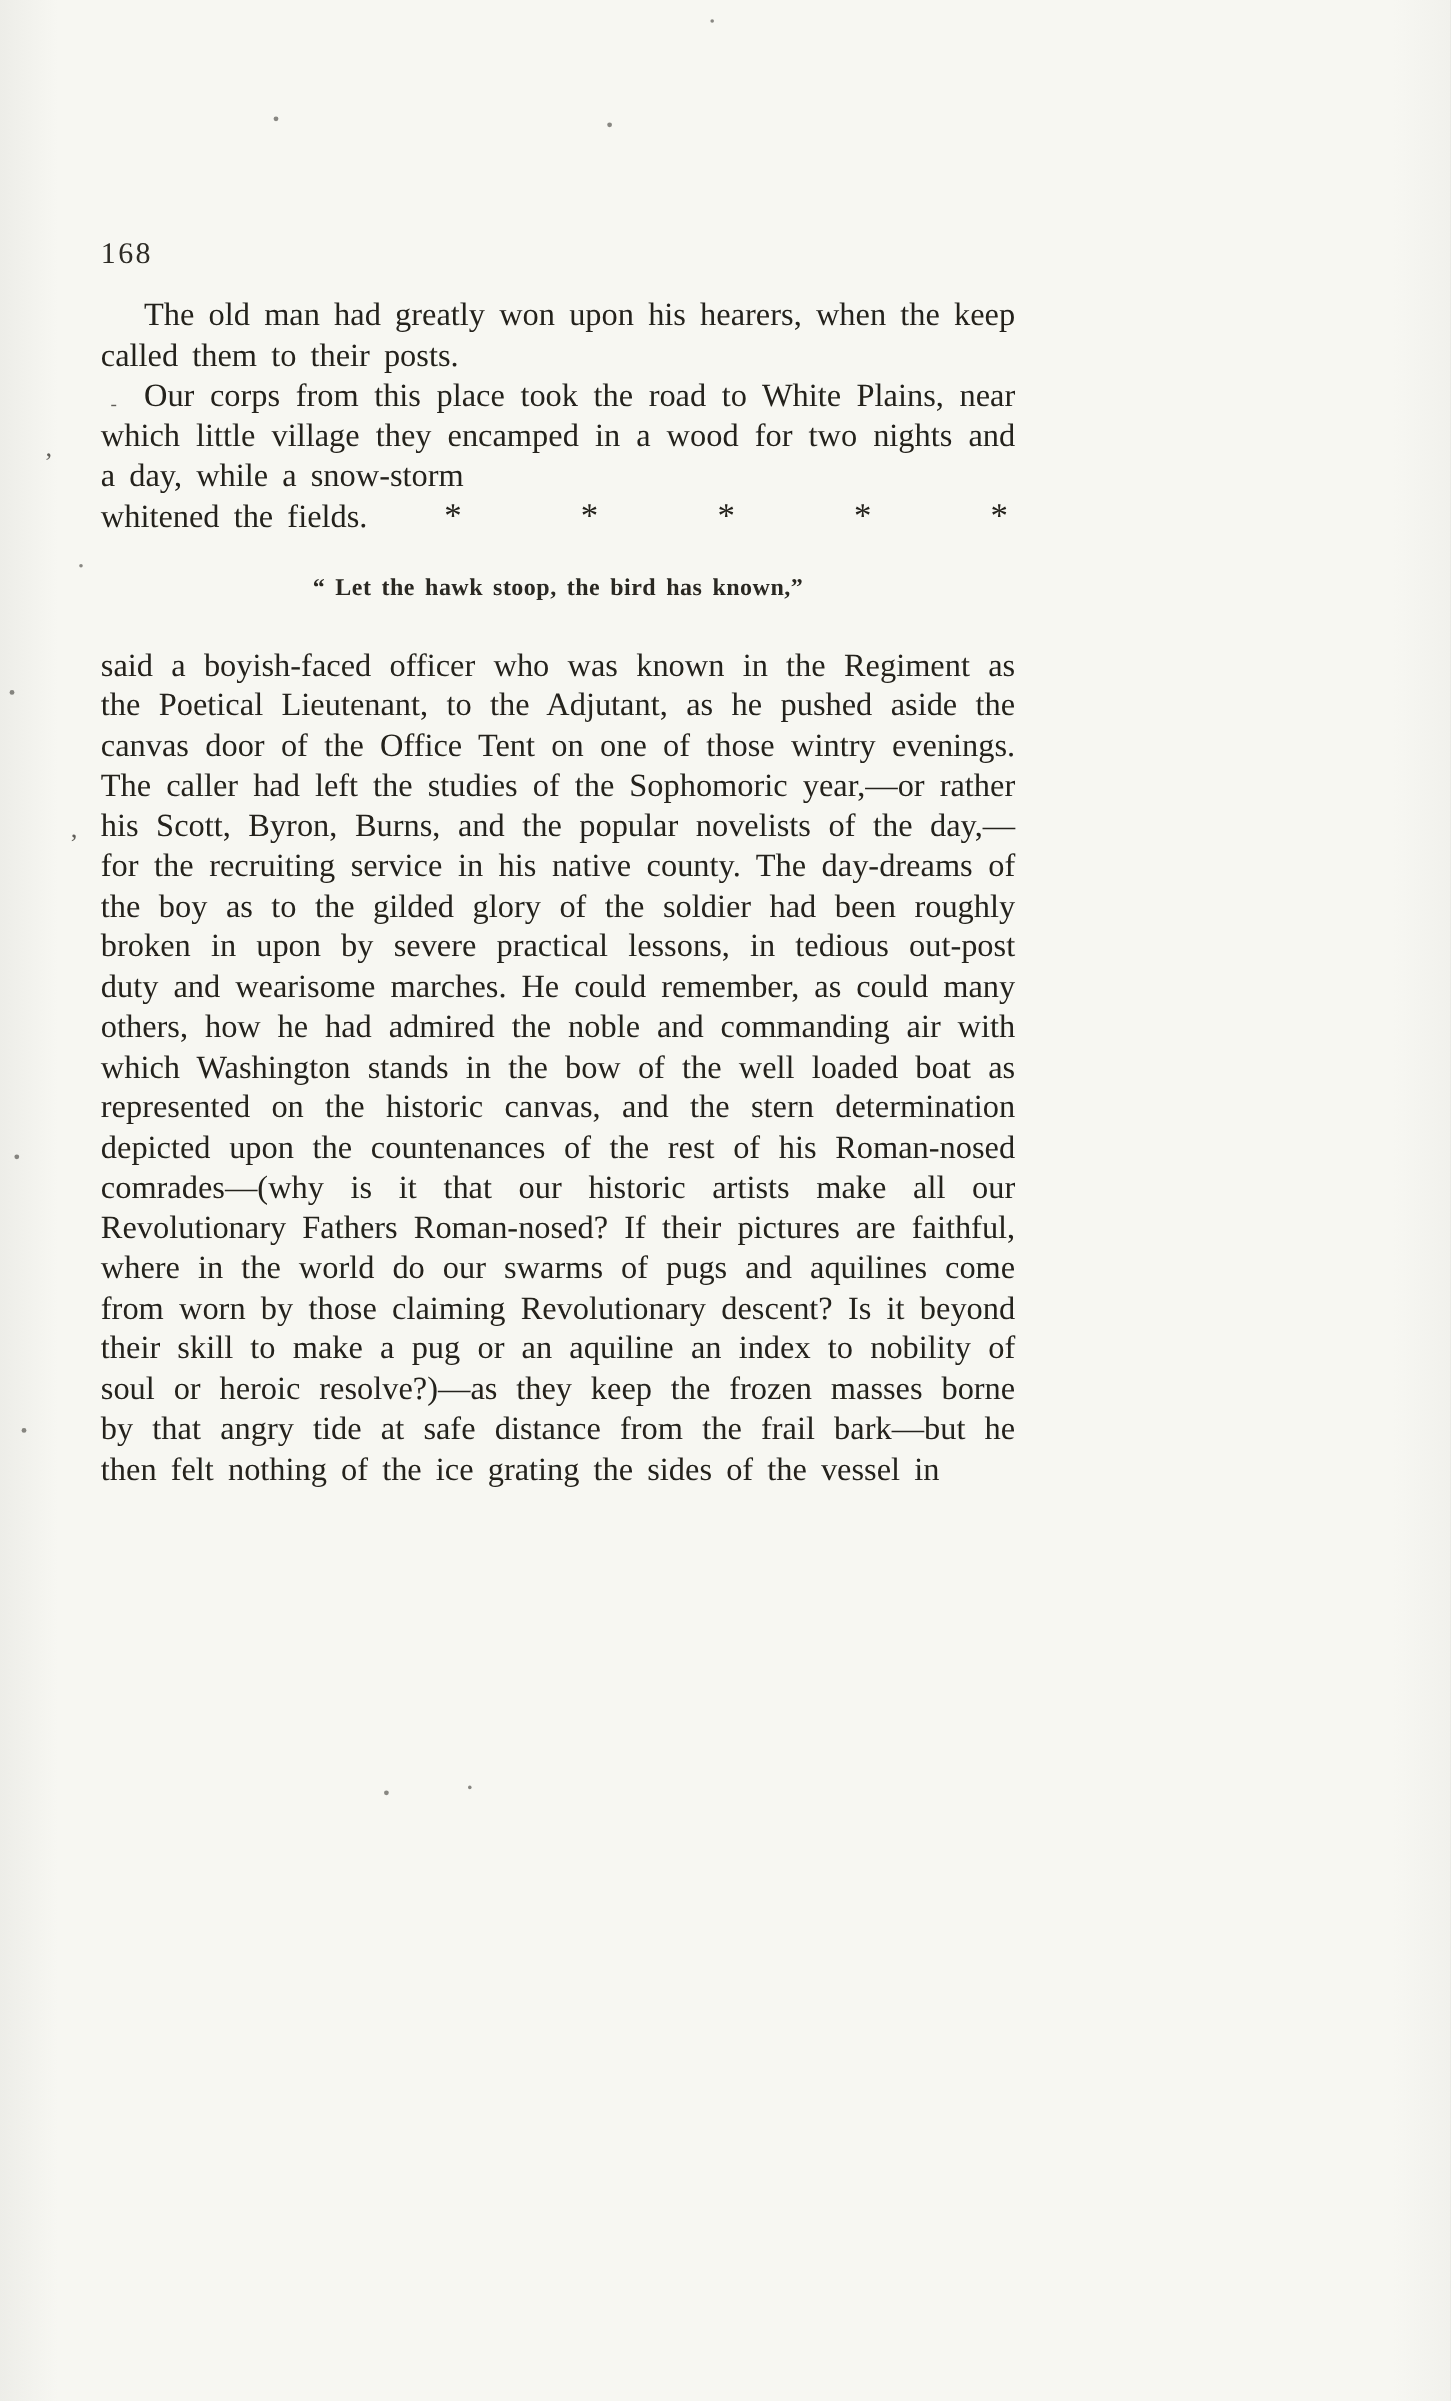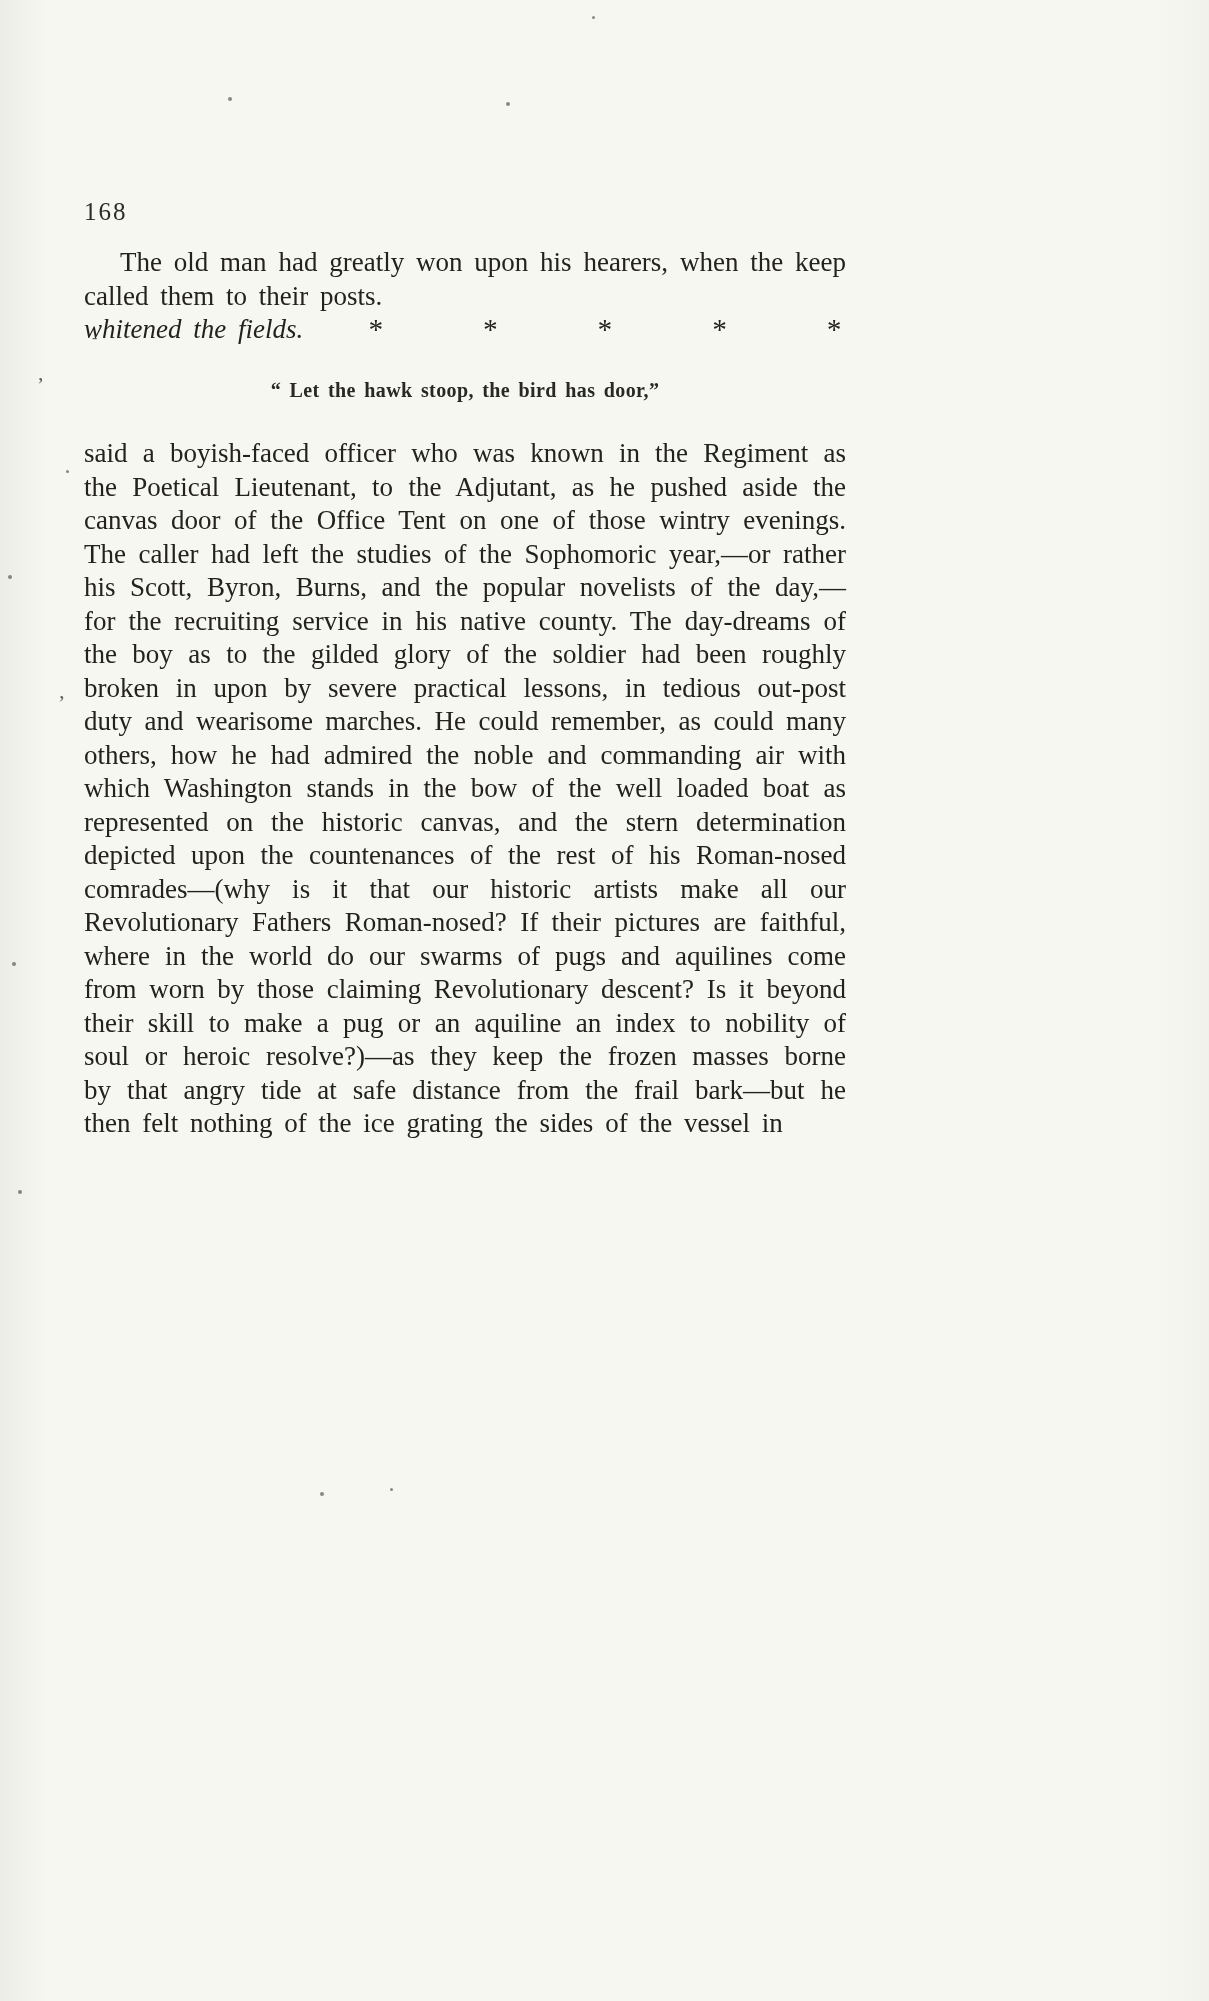--- a/index.html
+++ b/index.html
@@ -56,21 +56,20 @@
   }
   .para {
     margin: 0;
   }
   .para.indent {
     text-indent: 36px;
   }
   .asterisk-line {
     display: flex;
     align-items: flex-start;
-    font-style: italic;
   }
   .asterisks {
     flex: 1;
     display: flex;
     justify-content: space-between;
     padding-left: 64px;
     padding-right: 6px;
     font-size: 29px;
   }
   .quote {
@@ -102,33 +101,34 @@
 <div class="page">
 
   <div class="running-header">
     <span class="page-number">168</span>
   </div>
 
   <div class="body-text">
 
     <p class="para indent">The old man had greatly won upon his hearers, when the keep called them to their posts.</p>
 
+    <p class="para indent">Our corps from this place took the road to White Plains, near which little village they encamped in a wood for two nights and a day, while a snow-storm</p>
 
     <div class="asterisk-line">
       <span>whitened the fields.</span>
       <span class="asterisks">
         <span>*</span>
         <span>*</span>
         <span>*</span>
         <span>*</span>
         <span>*</span>
       </span>
     </div>
 
-    <div class="quote">“ Let the hawk stoop, the bird has door,”</div>
+    <div class="quote">“ Let the hawk stoop, the bird has known,”</div>
 
     <p class="para">said a boyish-faced officer who was known in the Regiment as the Poetical Lieutenant, to the Adjutant, as he pushed aside the canvas door of the Office Tent on one of those wintry evenings.  The caller had left the studies of the Sophomoric year,—or rather his Scott, Byron, Burns, and the popular novelists of the day,—for the recruiting service in his native county.  The day-dreams of the boy as to the gilded glory of the soldier had been roughly broken in upon by severe practical lessons, in tedious out-post duty and wearisome marches.  He could remember, as could many others, how he had admired the noble and commanding air with which Washington stands in the bow of the well loaded boat as represented on the historic canvas, and the stern determination depicted upon the countenances of the rest of his Roman-nosed comrades—(why is it that our historic artists make all our Revolutionary Fathers Roman-nosed?  If their pictures are faithful, where in the world do our swarms of pugs and aquilines come from worn by those claiming Revolutionary descent?  Is it beyond their skill to make a pug or an aquiline an index to nobility of soul or heroic resolve?)—as they keep the frozen masses borne by that angry tide at safe distance from the frail bark—but he then felt nothing of the ice grating the sides of the vessel in</p>
 
   </div>
 
   <div class="speck" style="left:592px; top:16px; width:3px; height:3px;"></div>
   <div class="speck" style="left:228px; top:97px; width:4px; height:4px;"></div>
   <div class="speck" style="left:506px; top:102px; width:4px; height:4px;"></div>
   <div class="speck" style="left:66px; top:470px; width:3px; height:3px;"></div>
   <div class="speck" style="left:8px; top:575px; width:4px; height:4px;"></div>

